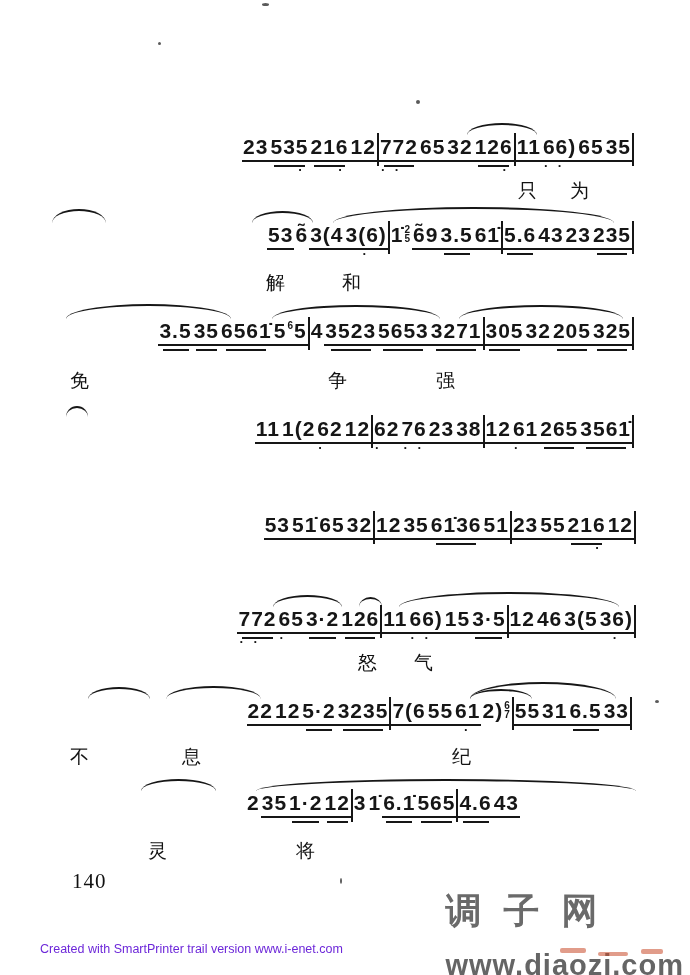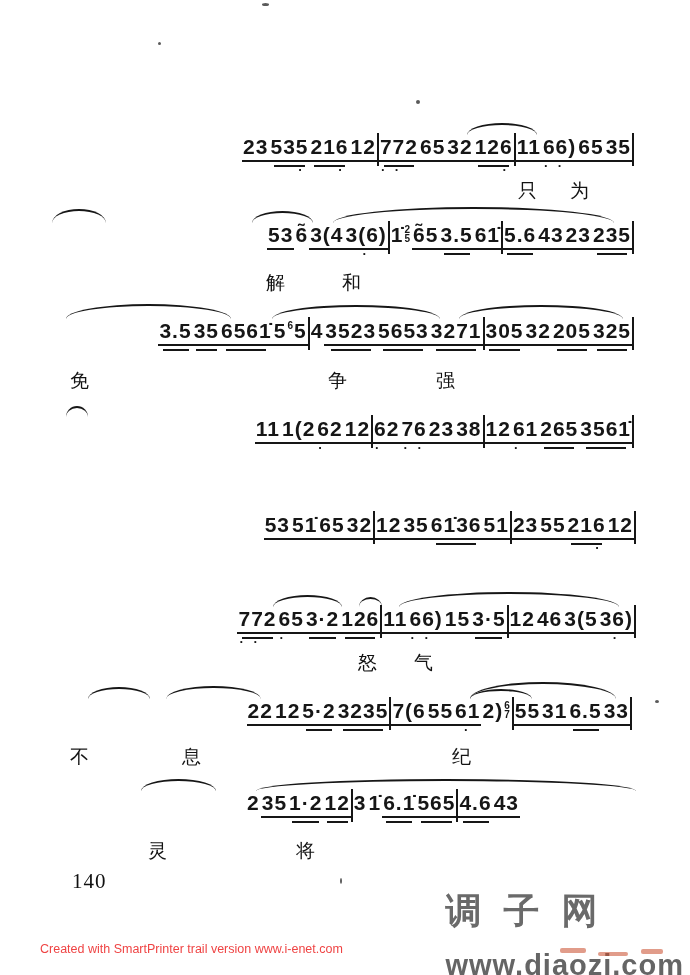--- a/index.html
+++ b/index.html
@@ -15,21 +15,21 @@
   .bdot{position:absolute;font-size:13px;font-weight:700;letter-spacing:3px;line-height:10px;color:#161616;}
   .sup{display:inline-flex;flex-direction:column;align-items:center;font-size:10px;line-height:9px;
        font-weight:700;transform:translateY(-9px);margin:0 1px;letter-spacing:0;}
   .bar{width:2px;height:33px;background:#161616;margin-top:-3px;}
   .slur{position:absolute;border-top:2px solid #161616;
         border-radius:50% 50% 0 0 / 100% 100% 0 0;}
   .lyric{position:absolute;font-size:19px;font-weight:400;color:#131313;letter-spacing:1px;}
   
   #page-number{position:absolute;left:72px;top:869px;font-family:"Liberation Serif","DejaVu Serif",serif;
         font-size:21px;color:#101010;letter-spacing:1px;}
-  #footer-credit{position:absolute;left:40px;top:942px;font-size:12.5px;color:#ef4444;text-align:center;}
+  #footer-credit{position:absolute;left:40px;top:942px;font-size:12.5px;color:#6d28d9;text-align:center;}
   #watermark{position:absolute;right:6px;top:893px;text-align:left;line-height:1;}
   #watermark-title{font-size:36px;font-weight:700;color:#6a6a6a;letter-spacing:22px;margin-right:-18px;}
   #watermark-url{font-size:29px;font-weight:700;color:#656565;letter-spacing:1px;margin-top:22px;}
   .red-frag{position:absolute;background:rgba(201,74,42,.55);border-radius:2px;}
   .speck{position:absolute;background:#5a5a5a;border-radius:50%;}
 </style>
 </head>
 <body>
 
 <div id="page">
@@ -55,21 +55,21 @@
       <div class="line" style="left: 50px; top: 224px; width: 584px;">
         <span class="note u1">53</span>
         <span class="note">6̃</span>
         <span class="note u1">3(4</span>
         <span class="note u1">3(6)<span class="bdot" style="bottom: -13px; left: 50%; transform: translateX(-50%);">·</span></span>
         <div class="bar"></div>
         <span class="note">1̇<span class="sup">
             <div>2</div>
             <div>5</div>
           </span></span>
-        <span class="note u1">6̃5</span>
+        <span class="note u1">6̃9</span>
         <span class="note u2">3.5</span>
         <span class="note u1">61̇</span>
         <div class="bar"></div>
         <span class="note u2">5.6</span>
         <span class="note u1">43</span>
         <span class="note u1">23</span>
         <span class="note u2">235</span>
         <div class="bar"></div>
         <div class="slur" style="left: 2px; width: 54px; height: 12px; top: -15px;"></div>
         <div class="slur" style="left: 202px; width: 61px; height: 10px; top: -13px;"></div>

